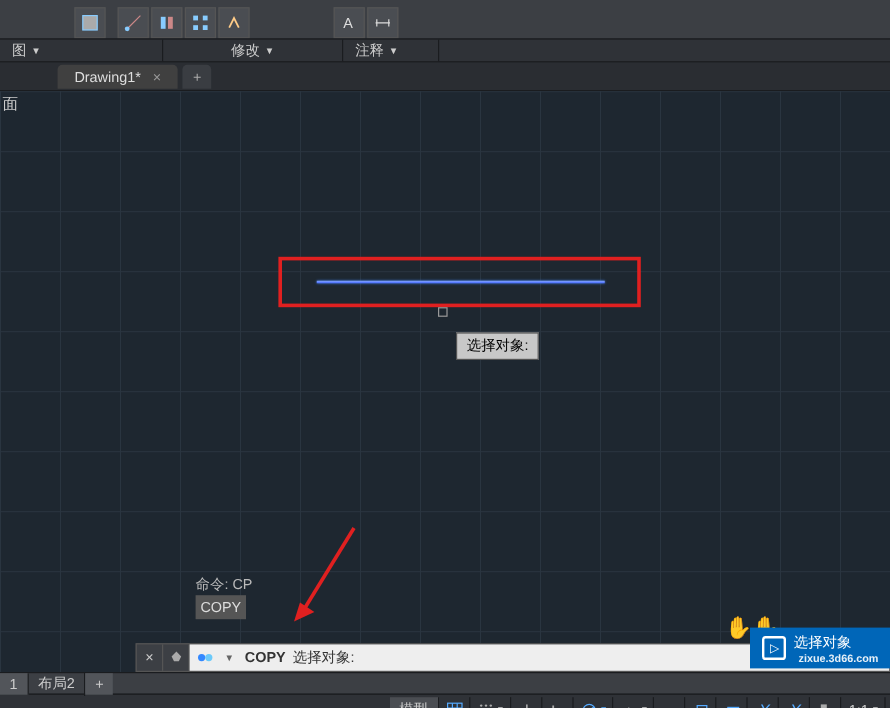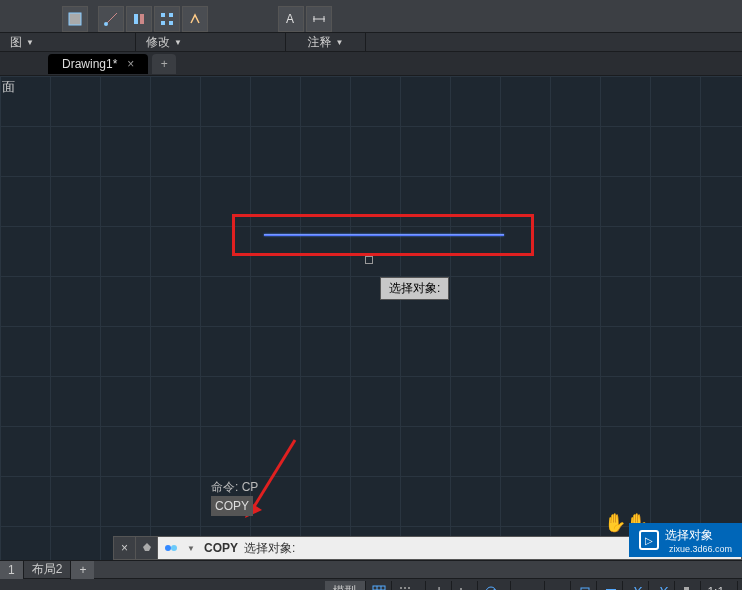--- a/index.html
+++ b/index.html
@@ -60,21 +60,21 @@
     .tab-strip {
       height: 24px;
       background: #2a2d32;
       display: flex;
       align-items: center;
       padding-left: 48px;
       gap: 4px;
       border-bottom: 1px solid #1a1c1f;
     }
     .tab {
-      background: #000000;
+      background: #404040;
       color: #ddd;
       padding: 3px 14px;
       border-radius: 4px 4px 0 0;
       display: flex;
       align-items: center;
       gap: 10px;
       font-size: 11px;
     }
     .tab-close {
       color: #999;
@@ -146,21 +146,20 @@
       height: 90px;
       pointer-events: none;
     }
     .cmd-history {
       position: absolute;
       left: 163px;
       top: 402px;
       color: #bbb;
       font-size: 12px;
       line-height: 18px;
-      margin-left: 48px;
     }
     .cmd-history .copy-label {
       background: #555;
       padding: 1px 4px;
       display: inline-block;
       color: #ddd;
     }
     .cmdline-bar {
       position: absolute;
       left: 113px;
@@ -271,20 +270,21 @@
       border-radius: 3px;
       display: flex;
       align-items: center;
       justify-content: center;
       font-size: 10px;
     }
     .watermark-url {
       font-size: 9px;
       margin-left: 4px;
       opacity: 0.9;
+      font-weight: bold;
     }
     .icon-svg { fill: #aaa; }
   </style>
 </head>
 <body>
 
 <div class="ribbon">
   <div class="ribbon-group">
     <div class="ribbon-icon">
         <svg width="16" height="16">
@@ -333,25 +333,25 @@
         </svg>
       </div>
   </div>
 </div>
 
 <div class="panel-bar">
   <div class="panel-item" style="width:136px">
     <span>图</span>
     <span class="dropdown-arrow">▼</span>
   </div>
-  <div class="panel-item" style="width:150px;">
+  <div class="panel-item" style="width:150px;justify-content:center">
     <span>修改</span>
     <span class="dropdown-arrow">▼</span>
   </div>
-  <div class="panel-item" style="width:80px;justify-content:center">
+  <div class="panel-item" style="width:80px;justify-content:flex-start">
     <span>注释</span>
     <span class="dropdown-arrow">▼</span>
   </div>
 </div>
 
 <div class="tab-strip">
   <div class="tab">
     <span>Drawing1*</span>
     <span class="tab-close">×</span>
   </div>

